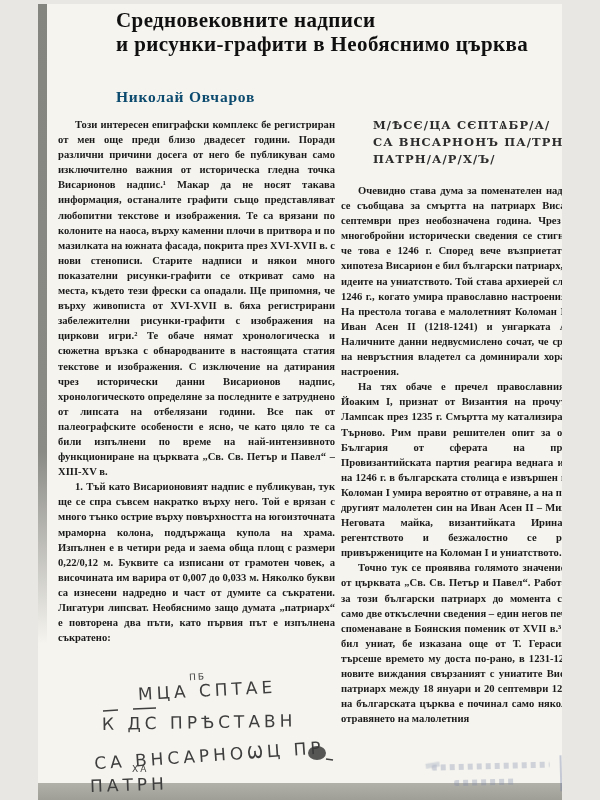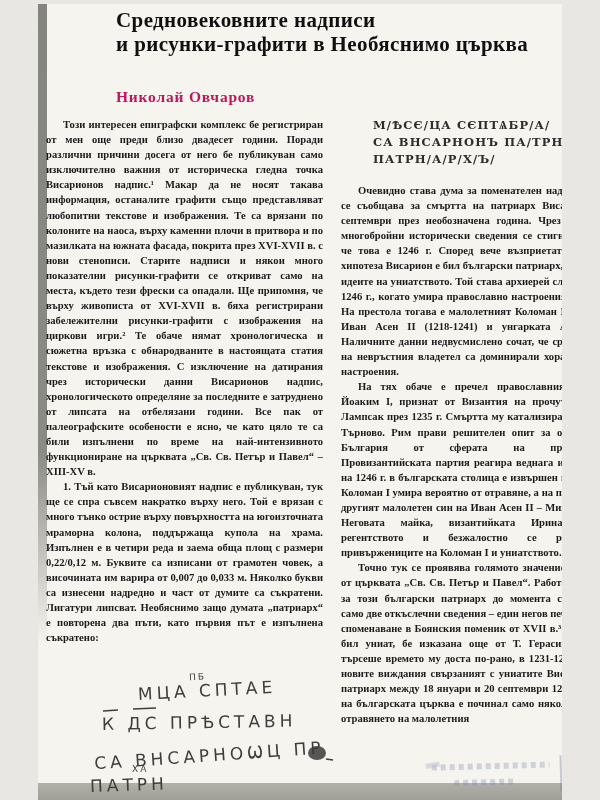--- a/index.html
+++ b/index.html
@@ -18,25 +18,25 @@
     background:linear-gradient(to bottom,#b1b1aa,#9a9a93);
   }
   
   .title-block{position:absolute;left:78px;top:5px;width:500px;}
   .title-line{
     font-weight:bold;font-size:21px;line-height:23.5px;
     letter-spacing:.4px;color:#101010;white-space:nowrap;
   }
   .author{
     position:absolute;left:78px;top:84px;
-    font-weight:bold;font-size:15.5px;letter-spacing:.8px;color:#be185d;
+    font-weight:bold;font-size:15.5px;letter-spacing:.8px;color:#0c4a6e;
   }
   
   .col{position:absolute;top:113px;}
-  .col-left{left:8px;width:277px;height:547px;overflow:hidden;}
+  .col-left{left:20px;width:277px;height:547px;overflow:hidden;}
   .col-right{left:303px;width:283px;height:670px;overflow:hidden;}
   .col p{
     margin:0;text-indent:17px;text-align:justify;
     font-weight:bold;font-size:10.6px;line-height:15.1px;color:#1b1b1b;
   }
   
   .slavonic{
     margin:0 0 15px 32px;
     font-family:"DejaVu Serif",serif;font-weight:bold;
     font-size:11.5px;line-height:17px;letter-spacing:1.1px;color:#2d2d2d;

